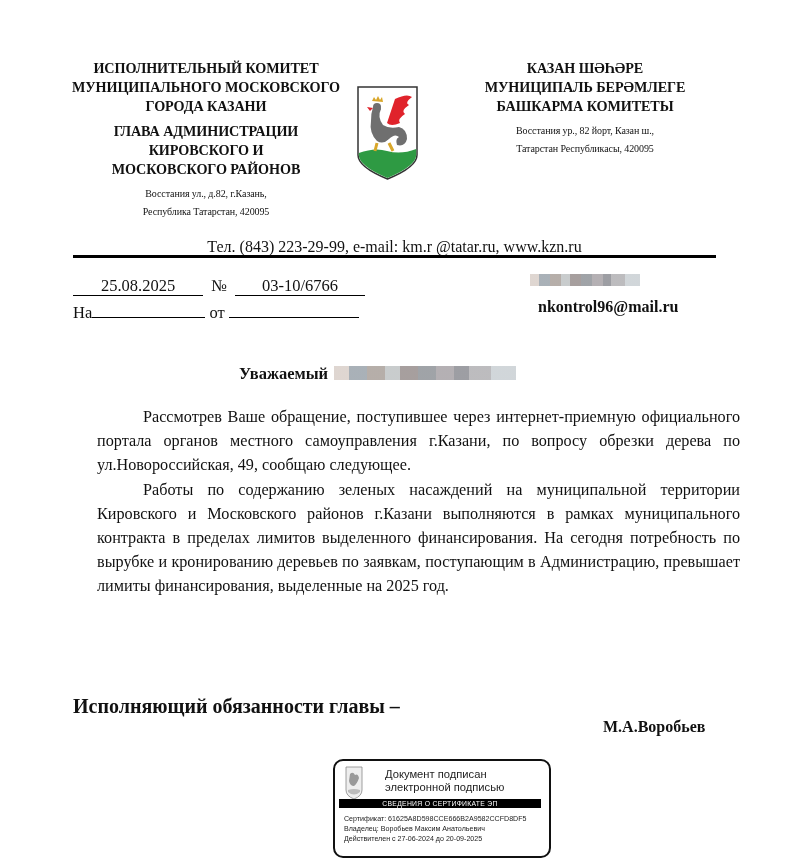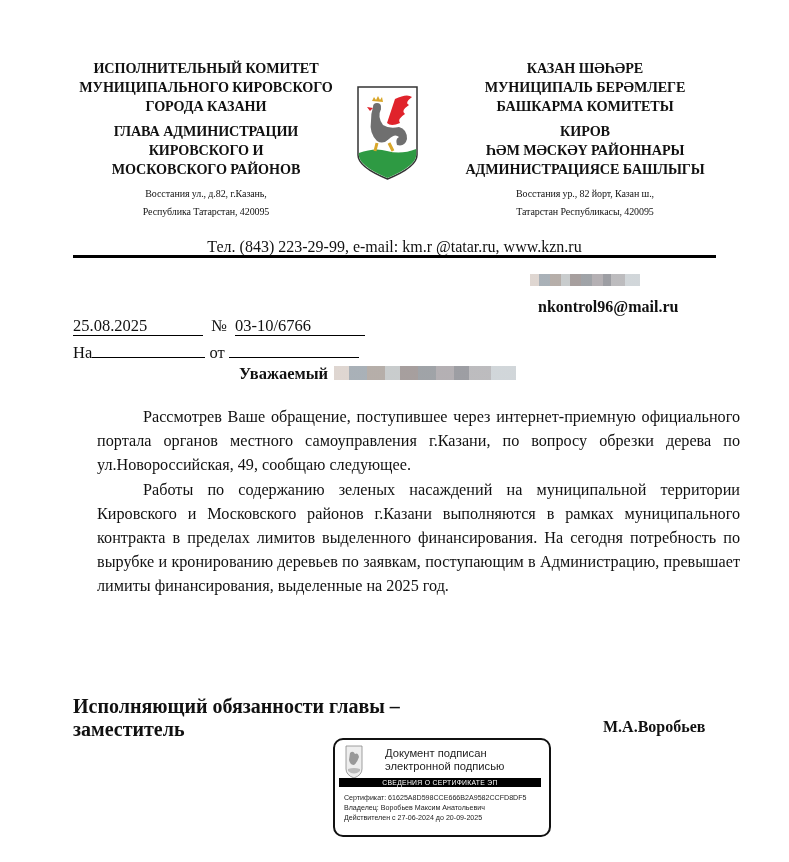--- a/index.html
+++ b/index.html
@@ -9,50 +9,50 @@
   .hdr { text-align: center; font-size: 14.2px; line-height: 19px; letter-spacing: -0.1px; }
   .hdr .blk { margin-bottom: 6px; font-weight: bold; }
   .hdr .addr { font-size: 10px; line-height: 18px; margin-top: 6px; }
   #hdr-left { left: 70px; top: 59px; width: 272px; }
   #hdr-right { left: 450px; top: 59px; width: 270px; text-align: center; }
   #emblem { left: 355px; top: 83px; width: 65px; height: 98px; }
   #contacts { left: 73px; top: 238px; width: 643px; text-align: center; font-size: 16px; }
   #rule { left: 73px; top: 255px; width: 643px; height: 3px; background: #000; }
 
   .reg { font-size: 16.5px; line-height: 20px; }
-  .u { display: inline-block; border-bottom: 1px solid #000; height: 19px; margin-top: 40px; }
+  .u { display: inline-block; border-bottom: 1px solid #000; text-align: center; height: 19px; }
   #reg-row1 { left: 73px; top: 276px; }
   #reg-row2 { left: 73px; top: 298px; }
 
   #recipient { left: 520px; top: 272px; width: 190px; }
   .blur { display: inline-block; height: 12px; background: linear-gradient(90deg,#d9cfc9 0 8%,#9aa3ab 8% 18%,#a9a09a 18% 28%,#bfc3c4 28% 36%,#978e8d 36% 46%,#8f9398 46% 56%,#a7a2a6 56% 66%,#8c8d93 66% 74%,#b1b0b3 74% 86%,#c9cfd3 86% 100%); opacity: 0.85; }
   #recipient-email { left: 538px; top: 298px; font-weight: bold; font-size: 16px; }
 
   #greeting { left: 239px; top: 364px; font-weight: bold; font-size: 16.5px; }
   #greeting .blur { width: 182px; height: 14px; vertical-align: -1px; margin-left: 6px; }
 
   #body { left: 73px; top: 405px; width: 643px; font-size: 16.2px; line-height: 24.2px; text-align: justify; margin-left: 24px; }
   #body p { margin: 0; text-indent: 46px; }
 
   #sign-title { left: 73px; top: 695px; font-weight: bold; font-size: 20px; line-height: 23px; }
   #sign-name { left: 603px; top: 718px; font-weight: bold; font-size: 16px; }
 
-  #stamp { left: 333px; top: 738px; width: 214px; height: 95px; border: 2px solid #111; border-radius: 10px; font-family: "Liberation Sans", sans-serif; background: #fff; }
+  #stamp { left: 333px; top: 759px; width: 214px; height: 95px; border: 2px solid #111; border-radius: 10px; font-family: "Liberation Sans", sans-serif; background: #fff; }
   #stamp .emb { position: absolute; left: 10px; top: 5px; width: 18px; height: 34px; }
   #stamp .title { position: absolute; left: 50px; top: 7px; font-size: 11.2px; line-height: 13px; color: #222; }
   #stamp .bar { position: absolute; left: 4px; top: 38px; width: 202px; height: 9px; background: #000; color: #fff; font-size: 6.8px; text-align: center; line-height: 9px; letter-spacing: 0.3px; }
   #stamp .info { position: absolute; left: 9px; top: 53px; font-size: 7.1px; line-height: 10px; color: #222; }
 </style>
 </head>
 <body>
 
 <div id="hdr-left" class="abs hdr">
   <div class="blk">
     <div>ИСПОЛНИТЕЛЬНЫЙ КОМИТЕТ</div>
-    <div>МУНИЦИПАЛЬНОГО КИРОВСКОГО</div>
+    <div>МУНИЦИПАЛЬНОГО МОСКОВСКОГО</div>
     <div>ГОРОДА КАЗАНИ</div>
   </div>
   <div class="blk">
     <div>ГЛАВА АДМИНИСТРАЦИИ</div>
     <div>КИРОВСКОГО И</div>
     <div>МОСКОВСКОГО РАЙОНОВ</div>
   </div>
   <div class="addr">
     <div>Восстания ул., д.82, г.Казань,</div>
     <div>Республика Татарстан, 420095</div>
@@ -70,25 +70,20 @@
     <path d="M12 24 L18 25 L15 28 Z" fill="#e0232b"></path>
     <path d="M22 60 L20 68 M34 60 L38 68" stroke="#d9a72a" stroke-width="3"></path>
   </svg>
 </div>
 
 <div id="hdr-right" class="abs hdr">
   <div class="blk">
     <div>КАЗАН ШӘҺӘРЕ</div>
     <div>МУНИЦИПАЛЬ БЕРӘМЛЕГЕ</div>
     <div>БАШКАРМА КОМИТЕТЫ</div>
-  </div>
-  <div class="blk">
-    <div>КИРОВ</div>
-    <div>ҺӘМ МӘСКӘҮ РАЙОННАРЫ</div>
-    <div>АДМИНИСТРАЦИЯСЕ БАШЛЫГЫ</div>
   </div>
   <div class="addr">
     <div>Восстания ур., 82 йорт, Казан ш.,</div>
     <div>Татарстан Республикасы, 420095</div>
   </div>
 </div>
 
 <div id="contacts" class="abs">Тел. (843) 223-29-99, e-mail: km.r @tatar.ru, www.kzn.ru</div>
 <div id="rule" class="abs"></div>
 
@@ -112,21 +107,20 @@
   <span>Уважаемый</span><span class="blur"></span>
 </div>
 
 <div id="body" class="abs">
   <p>Рассмотрев Ваше обращение, поступившее через интернет-приемную официального портала органов местного самоуправления г.Казани, по вопросу обрезки дерева по ул.Новороссийская, 49, сообщаю следующее.</p>
   <p>Работы по содержанию зеленых насаждений на муниципальной территории Кировского и Московского районов г.Казани выполняются в рамках муниципального контракта в пределах лимитов выделенного финансирования. На сегодня потребность по вырубке и кронированию деревьев по заявкам, поступающим в Администрацию, превышает лимиты финансирования, выделенные на 2025 год.</p>
 </div>
 
 <div id="sign-title" class="abs">
   <div>Исполняющий обязанности главы –</div>
-  <div>заместитель</div>
 </div>
 <div id="sign-name" class="abs">М.А.Воробьев</div>
 
 <div id="stamp" class="abs">
   <div class="emb">
     <svg width="18" height="34" viewBox="0 0 18 34">
       <path d="M1 1 H17 V24 Q17 30 9 33 Q1 30 1 24 Z" fill="#eee" stroke="#888" stroke-width="0.8"></path>
       <path d="M5 8 Q8 5 10 9 Q13 7 14 12 Q12 18 9 20 Q5 20 4 15 Z" fill="#999"></path>
       <path d="M3 24 Q9 22 15 24 V26 Q9 31 3 26 Z" fill="#bbb"></path>
     </svg>

